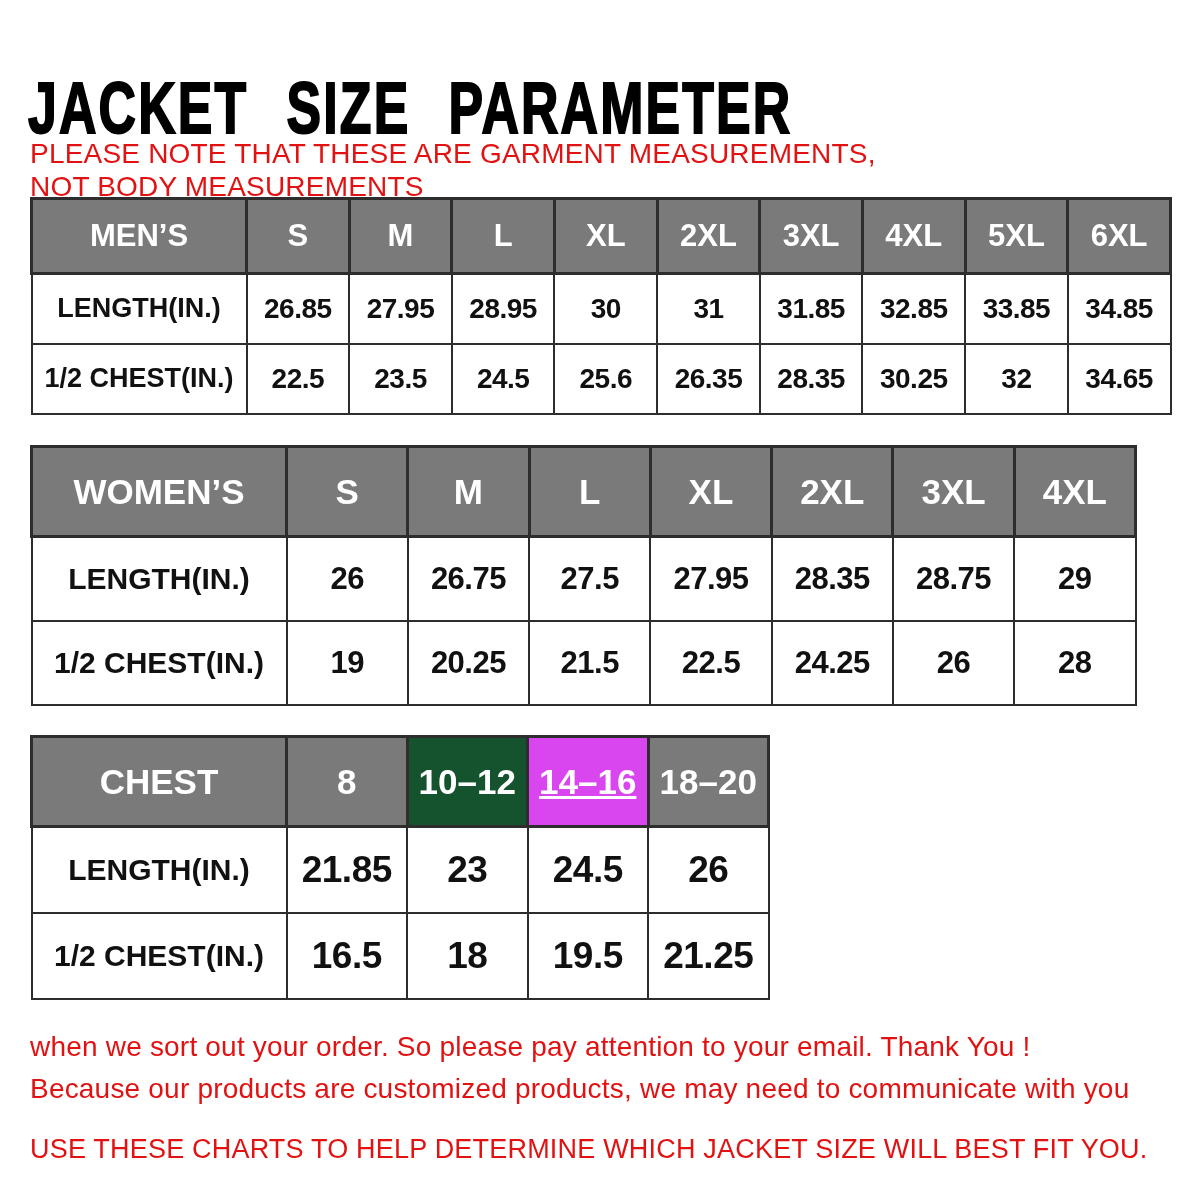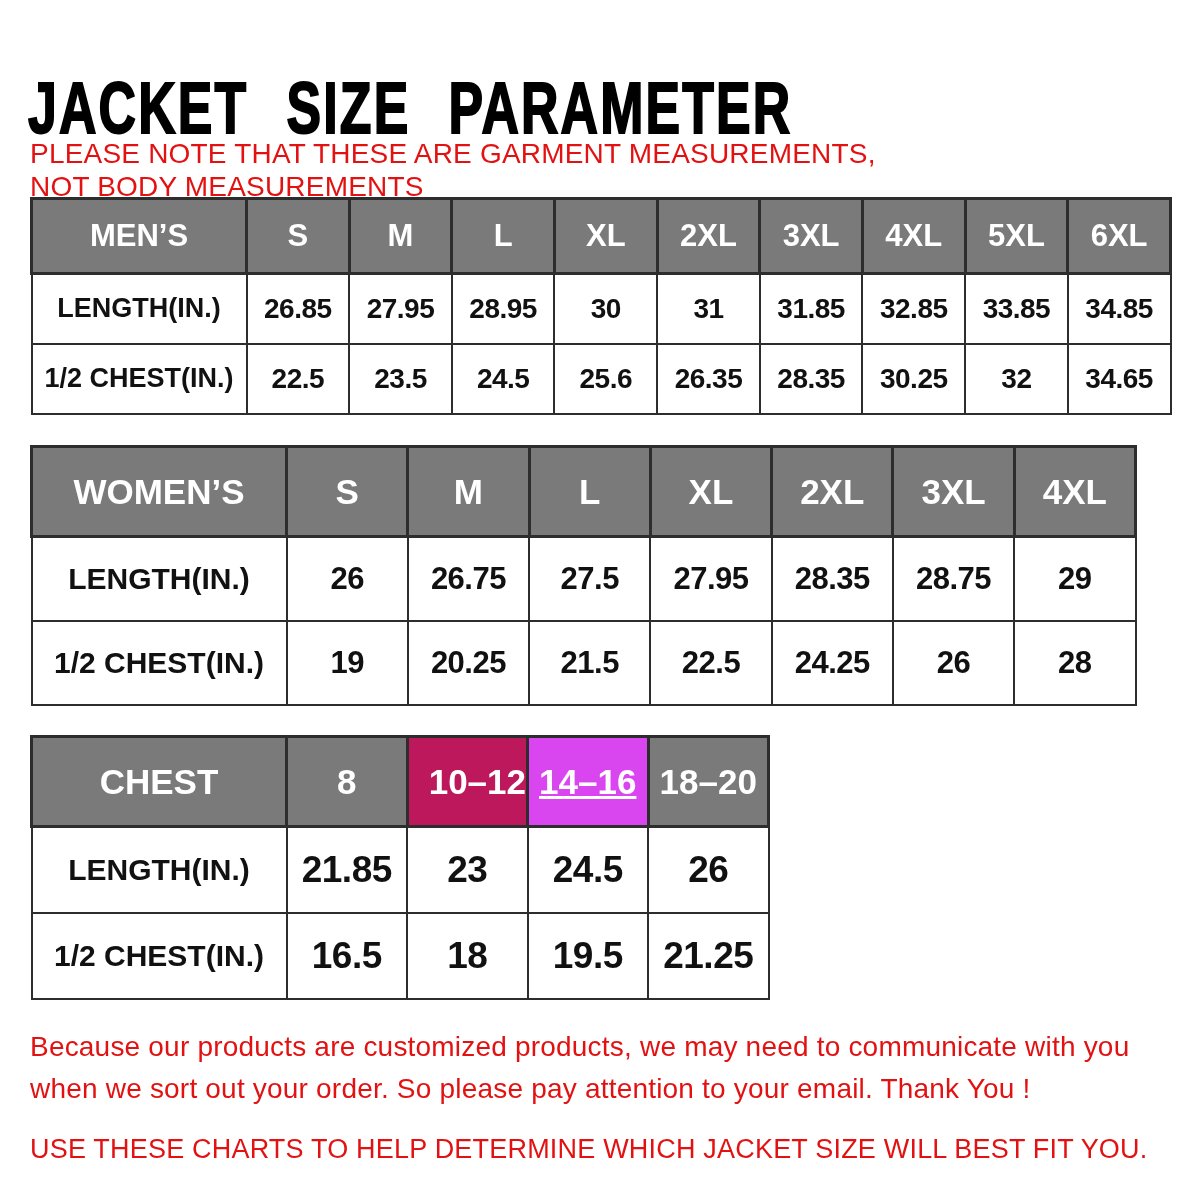--- a/index.html
+++ b/index.html
@@ -228,21 +228,21 @@
         <col>
         <col>
         <col>
         <col>
         <col>
       </colgroup>
       <thead>
         <tr>
           <th style="background: rgb(122, 122, 122);">CHEST</th>
           <th style="background: rgb(122, 122, 122);">8</th>
-          <th style="background: #be185d; text-align: right;">10–12</th>
+          <th style="background: #14532d;">10–12</th>
           <th style="background: #d946ef; text-decoration: underline;">14–16</th>
           <th style="background: rgb(122, 122, 122);">18–20</th>
         </tr>
       </thead>
       <tbody>
         <tr>
           <th>LENGTH(IN.)</th>
           <td>21.85</td>
           <td>23</td>
           <td>24.5</td>
@@ -252,19 +252,19 @@
           <th>1/2 CHEST(IN.)</th>
           <td>16.5</td>
           <td>18</td>
           <td>19.5</td>
           <td>21.25</td>
         </tr>
       </tbody>
     </table>
 
   <div class="footer-para" style="color: rgb(227, 18, 18);">
+      <div>when we sort out your order. So please pay attention to your email. Thank You !</div>
       <div>Because our products are customized products, we may need to communicate with you</div>
-      <div>when we sort out your order. So please pay attention to your email. Thank You !</div>
     </div>
 
   <div class="footer-caption" style="color: rgb(227, 18, 18);">USE THESE CHARTS TO HELP DETERMINE WHICH JACKET SIZE WILL BEST FIT YOU.</div>
 
 </div>
 
 </body></html>

